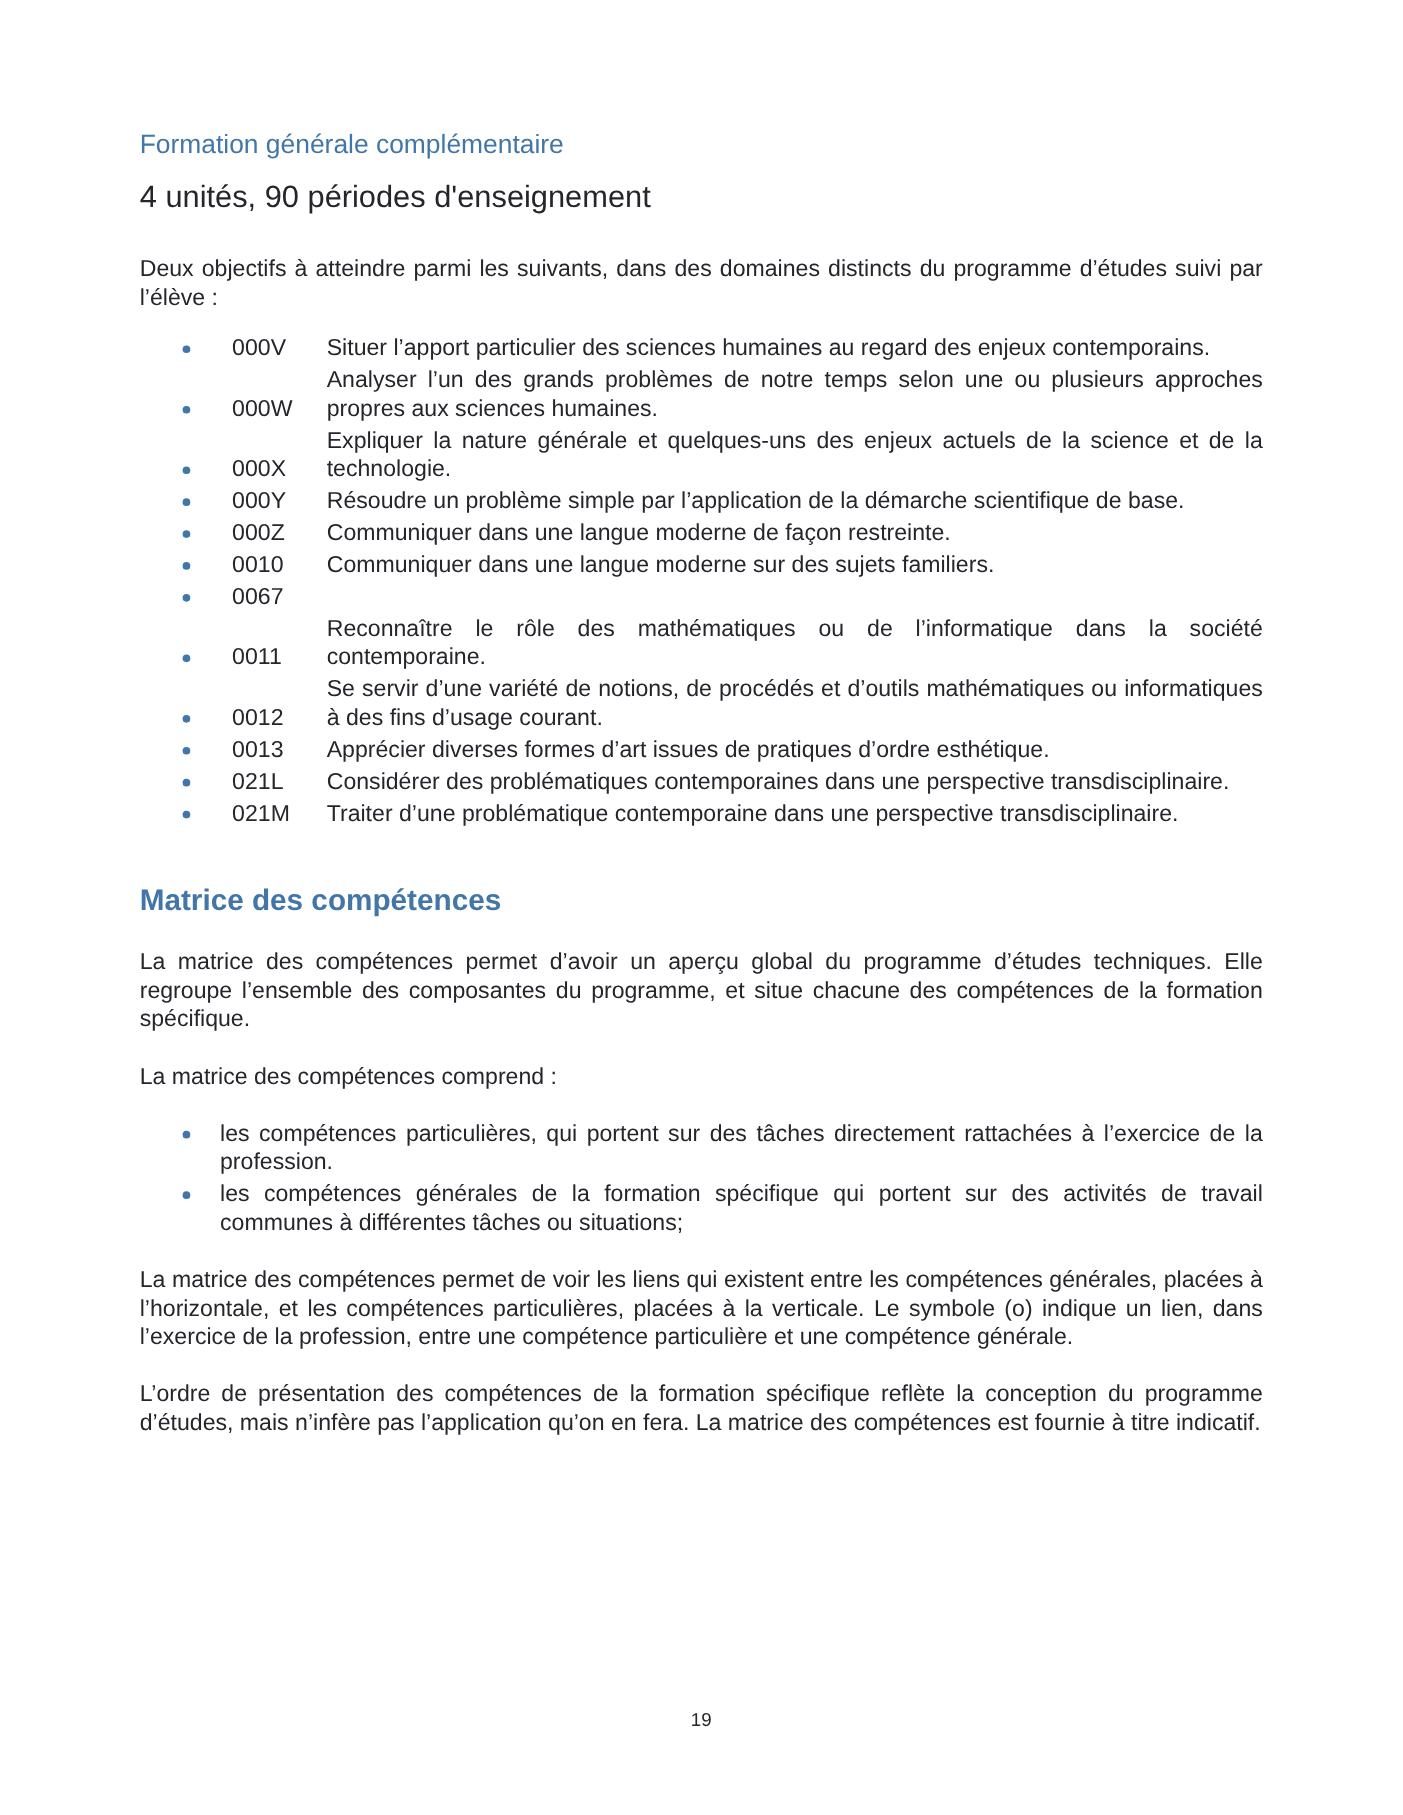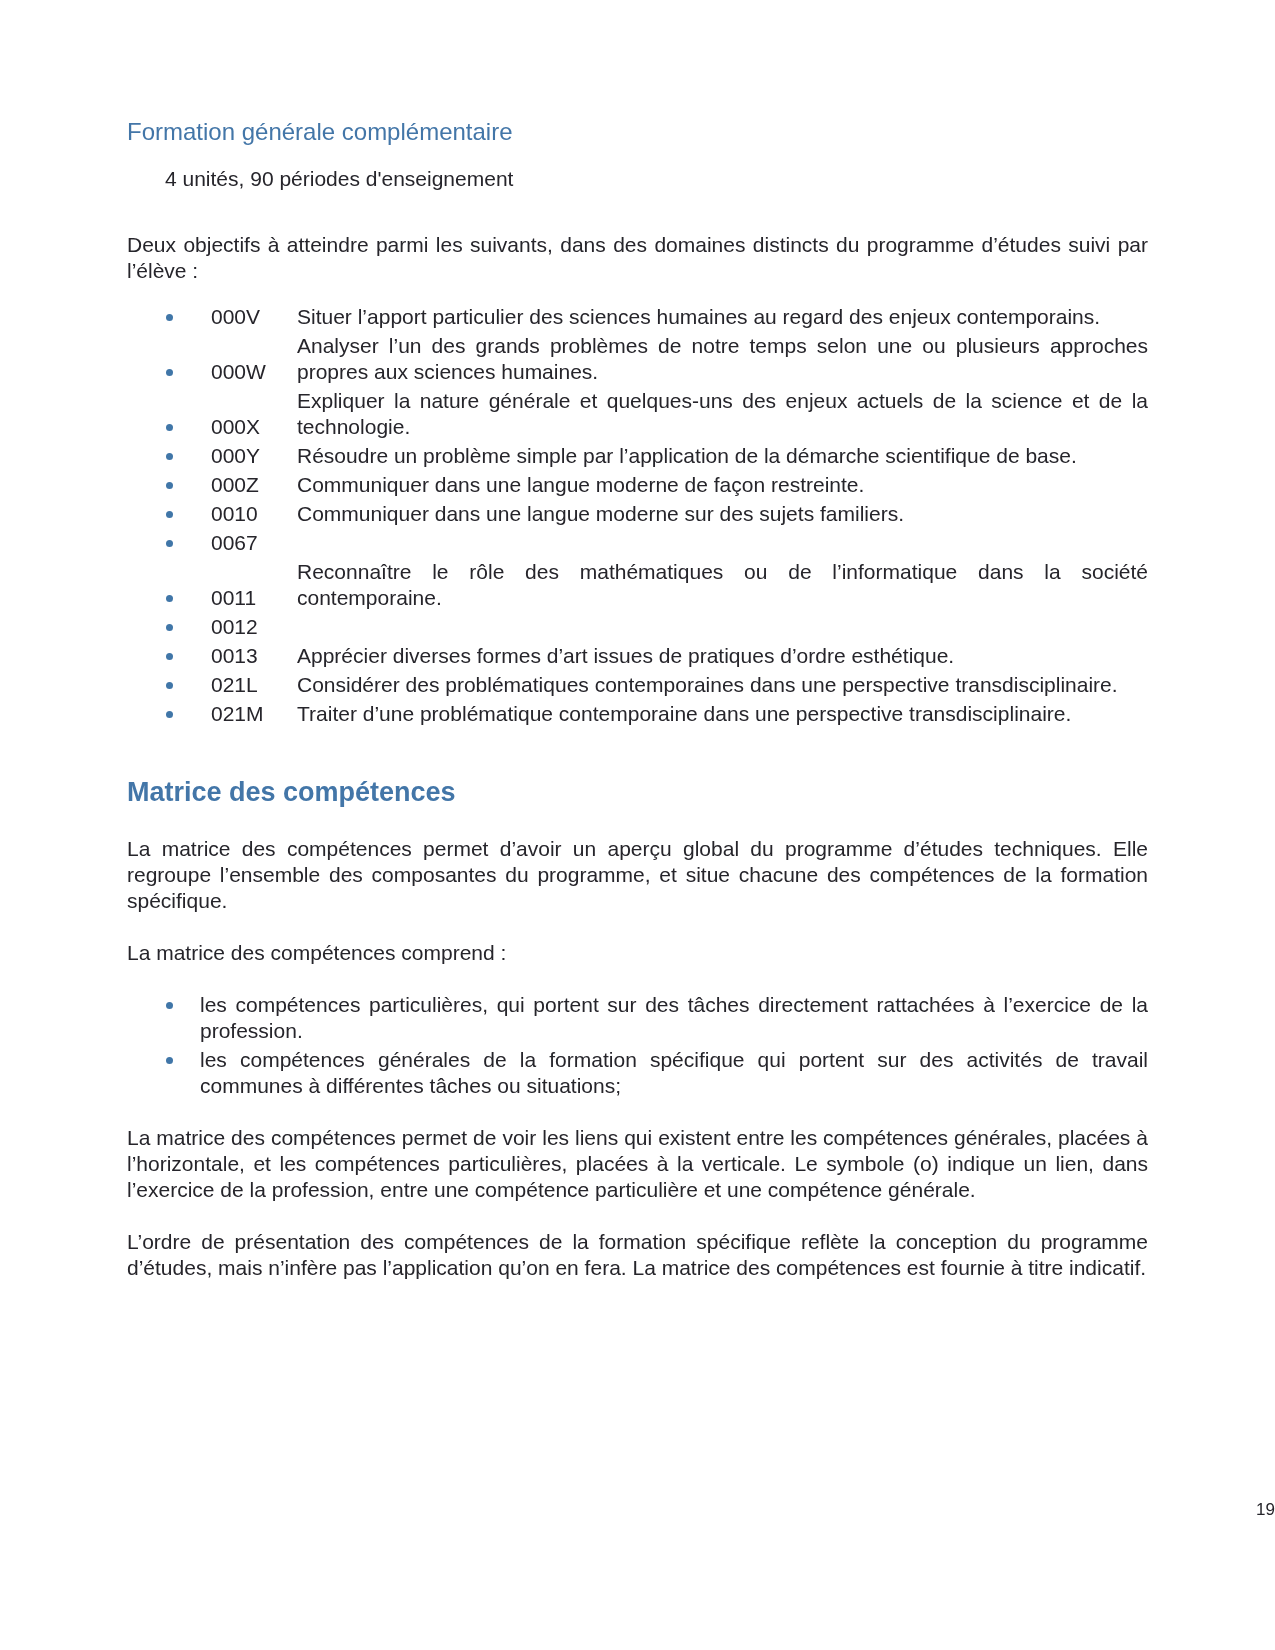--- a/index.html
+++ b/index.html
@@ -14,24 +14,23 @@
     position:absolute; inset:0;
     padding:118px 127px 0 127px;
   }
   .section-title {
     font-size:24px;
     font-weight:400;
     color:var(--heading-blue, #4678a8);
     margin-bottom:20px;
   }
   .subtitle {
-    font-size:21px;
+    font-size:28px;
     line-height:26px;
     margin-bottom:40px;
-    margin-left:38px;
   }
   .para {
     font-size:21px;
     line-height:26px;
     text-align:justify;
   }
   .intro { margin-bottom:20px; }
   .obj-list { margin-bottom:0; }
   .obj-item {
     display:flex;
@@ -87,22 +86,22 @@
     color:var(--heading-blue, #4076a8);
     margin-top:50px;
     margin-bottom:28px;
   }
   .pspace { margin-bottom:26px; }
   .m-list { margin-bottom:26px; }
   .m-item { display:flex; align-items:flex-start; margin-bottom:3px; }
   .page-number {
     position:absolute;
     left:0; right:0;
-    top:1500px;
-    text-align:right;
+    top:1554px;
+    text-align:center;
     font-size:17px;
     color:#26252b;
   }
 </style>
 </head>
 <body>
 
 <div class="page">
 
   <div class="section-title">Formation générale complémentaire</div>
@@ -156,20 +155,21 @@
 
     <div class="obj-item">
       <span class="bullet"></span>
       <span class="obj-code">0011</span>
       <span class="obj-text">Reconnaître le rôle des mathématiques ou de l’informatique dans la société contemporaine.</span>
     </div>
 
     <div class="obj-item">
       <span class="bullet"></span>
       <span class="obj-code">0012</span>
+      <span class="obj-text">Se servir d’une variété de notions, de procédés et d’outils mathématiques ou informatiques à des fins d’usage courant.</span>
     </div>
 
     <div class="obj-item">
       <span class="bullet"></span>
       <span class="obj-code">0013</span>
       <span class="obj-text">Apprécier diverses formes d’art issues de pratiques d’ordre esthétique.</span>
     </div>
 
 
     <div class="obj-item">

